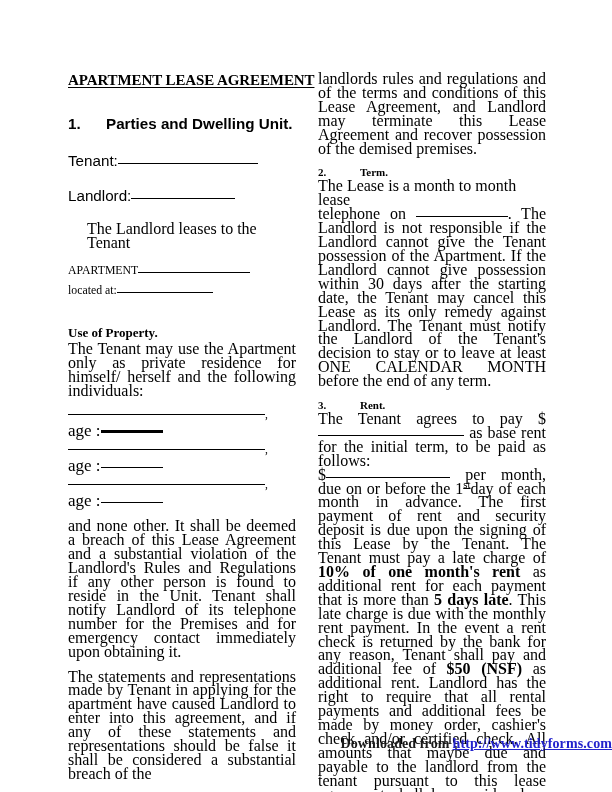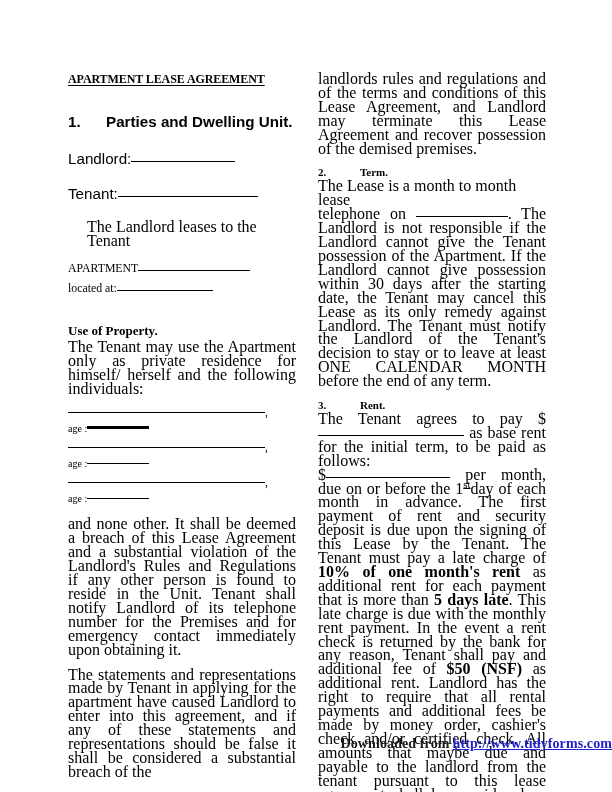--- a/index.html
+++ b/index.html
@@ -29,21 +29,21 @@
     top: 72px;
     width: 228px;
   }
   .col-left  { left: 68px; }
   .col-right { left: 318px; }
 
   
   .doc-title {
     font-family: "Liberation Serif", "DejaVu Serif", serif;
     font-weight: bold;
-    font-size: 12px;
+    font-size: 15px;
     letter-spacing: -0.1px;
     text-decoration: underline;
     text-underline-offset: 2px;
     margin: 0 0 26px 0;
     white-space: nowrap;
   }
 
   .sans-head {
     font-family: "Liberation Sans", "DejaVu Sans", sans-serif;
     font-size: 15.2px;
@@ -114,21 +114,21 @@
     white-space: nowrap;
     margin: 0;
   }
   .person-line .long-blank {
     display: inline-block;
     width: 197px;
     border-bottom: 1.1px solid #000;
     vertical-align: 3px;
   }
   .age-line {
-    font-size: 10px;
+    font-size: 17px;
     line-height: 15.5px;
     white-space: nowrap;
     margin: 0 0 4px 0;
   }
   .age-line .age-blank {
     display: inline-block;
     width: 62px;
     border-bottom: 1.6px solid #000;
     vertical-align: 3px;
   }
@@ -175,25 +175,25 @@
 
   <div class="col col-left">
 
     <div class="doc-title">APARTMENT LEASE AGREEMENT</div>
 
     <div class="sans-head">
       <span class="num">1.</span><span>Parties and Dwelling Unit.</span>
     </div>
 
     <div class="field-line">
+      <span>Tenant:</span><span class="blank-sans bl-tenant"></span>
+    </div>
+
+    <div class="field-line">
       <span>Landlord:</span><span class="blank-sans bl-landlord"></span>
-    </div>
-
-    <div class="field-line">
-      <span>Tenant:</span><span class="blank-sans bl-tenant"></span>
     </div>
 
     <div class="body-p nojust" style="margin-bottom:13px;margin-left:19px;">The Landlord leases to the Tenant</div>
 
     <div class="serif-bold-line">
       <span>APARTMENT</span><span class="blank-serif bl-apartment"></span>
     </div>
 
     <div class="serif-bold-line" style="margin-bottom:28px;">
       <span>located at:</span><span class="blank-serif bl-located"></span>

